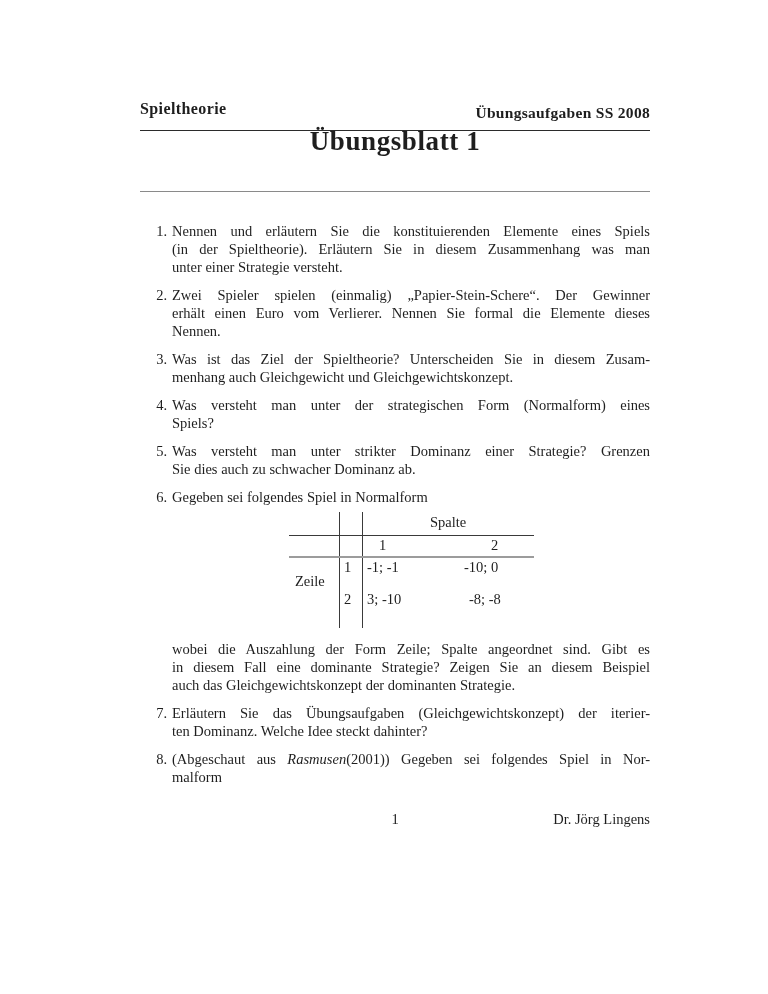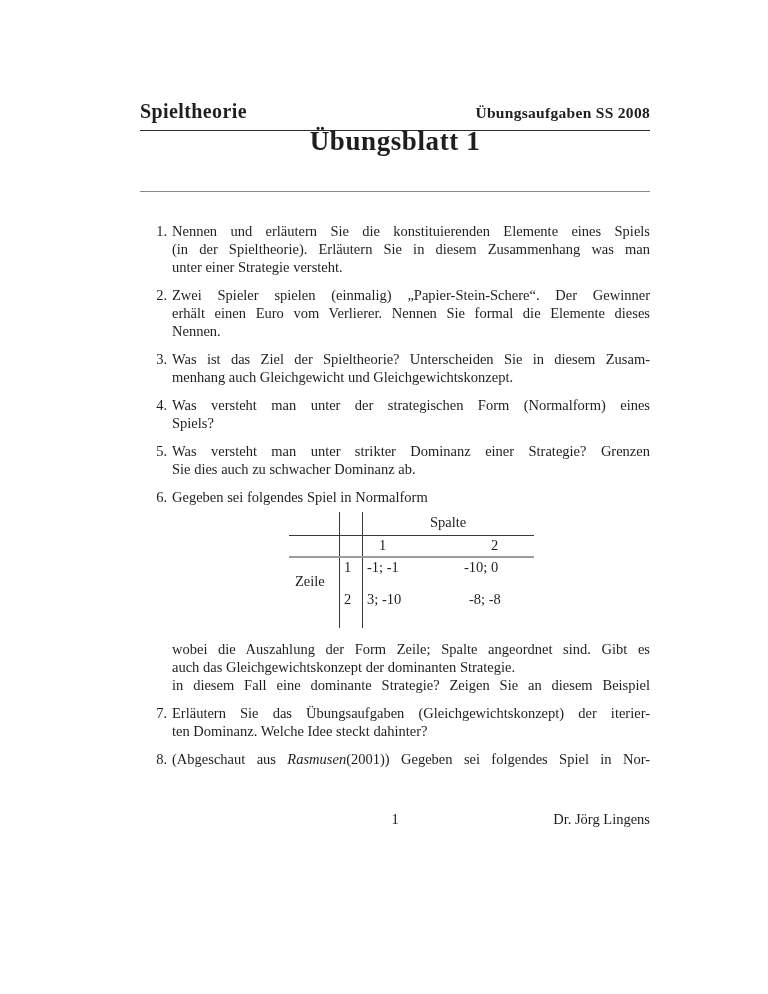--- a/index.html
+++ b/index.html
@@ -7,21 +7,21 @@
     width: 768px; height: 994px;
     background: #ffffff;
     color: #1e1e1e;
     font-family: "Liberation Serif", "DejaVu Serif", serif;
     position: relative;
     overflow: hidden;
   }
   .abs { position: absolute; }
 
   
-  #header-left  { top: 100px; left: 140px; font-size: 20px; font-weight: bold; letter-spacing: 0.4px; }
+  #header-left  { top: 100px; left: 140px; font-size: 16px; font-weight: bold; letter-spacing: 0.4px; }
   #header-right { top: 104px; right: 118px; font-size: 15.5px; font-weight: bold; letter-spacing: 0.3px; }
   #rule-header  { top: 130px; left: 140px; width: 510px; height: 1px; background: #2b2b2b; }
 
   
   #doc-title { top: 126px; left: 140px; width: 510px; text-align: center;
                font-size: 27px; font-weight: bold; letter-spacing: 0.6px; }
   #rule-title { top: 191px; left: 140px; width: 510px; height: 1px; background: #8a8a8a; }
 
   
   #items { top: 222px; left: 140px; width: 510px; }
@@ -107,28 +107,29 @@
   <div class="tcell ch2">2</div>
   <div class="tcell zeile">Zeile</div>
   <div class="tcell rh1">1</div>
   <div class="tcell rh2">2</div>
   <div class="tcell c00">-1; -1</div>
   <div class="tcell c01">-10; 0</div>
   <div class="tcell c10">3; -10</div>
   <div class="tcell c11">-8; -8</div>
 </div>
       <div class="line">wobei die Auszahlung der Form Zeile; Spalte angeordnet sind. Gibt es</div>
+      <div class="line">in diesem Fall eine dominante Strategie? Zeigen Sie an diesem Beispiel</div>
       <div class="line last">auch das Gleichgewichtskonzept der dominanten Strategie.</div>
-      <div class="line">in diesem Fall eine dominante Strategie? Zeigen Sie an diesem Beispiel</div>
     </div>
     <div class="item">
       <span class="item-num">7.</span>
       <div class="line">Erläutern Sie das Übungsaufgaben (Gleichgewichtskonzept) der iterier-</div>
       <div class="line last">ten Dominanz. Welche Idee steckt dahinter?</div>
     </div>
     <div class="item">
       <span class="item-num">8.</span>
       <div class="line"><span>(Abgeschaut aus </span><span class="it">Rasmusen</span><span>(2001)) Gegeben sei folgendes Spiel in Nor-</span></div>
+      <div class="line last">malform</div>
     </div>
   </div>
 
 <div class="abs" id="footer-page">1</div>
 <div class="abs" id="footer-author">Dr. Jörg Lingens</div>
 
 </body></html>

